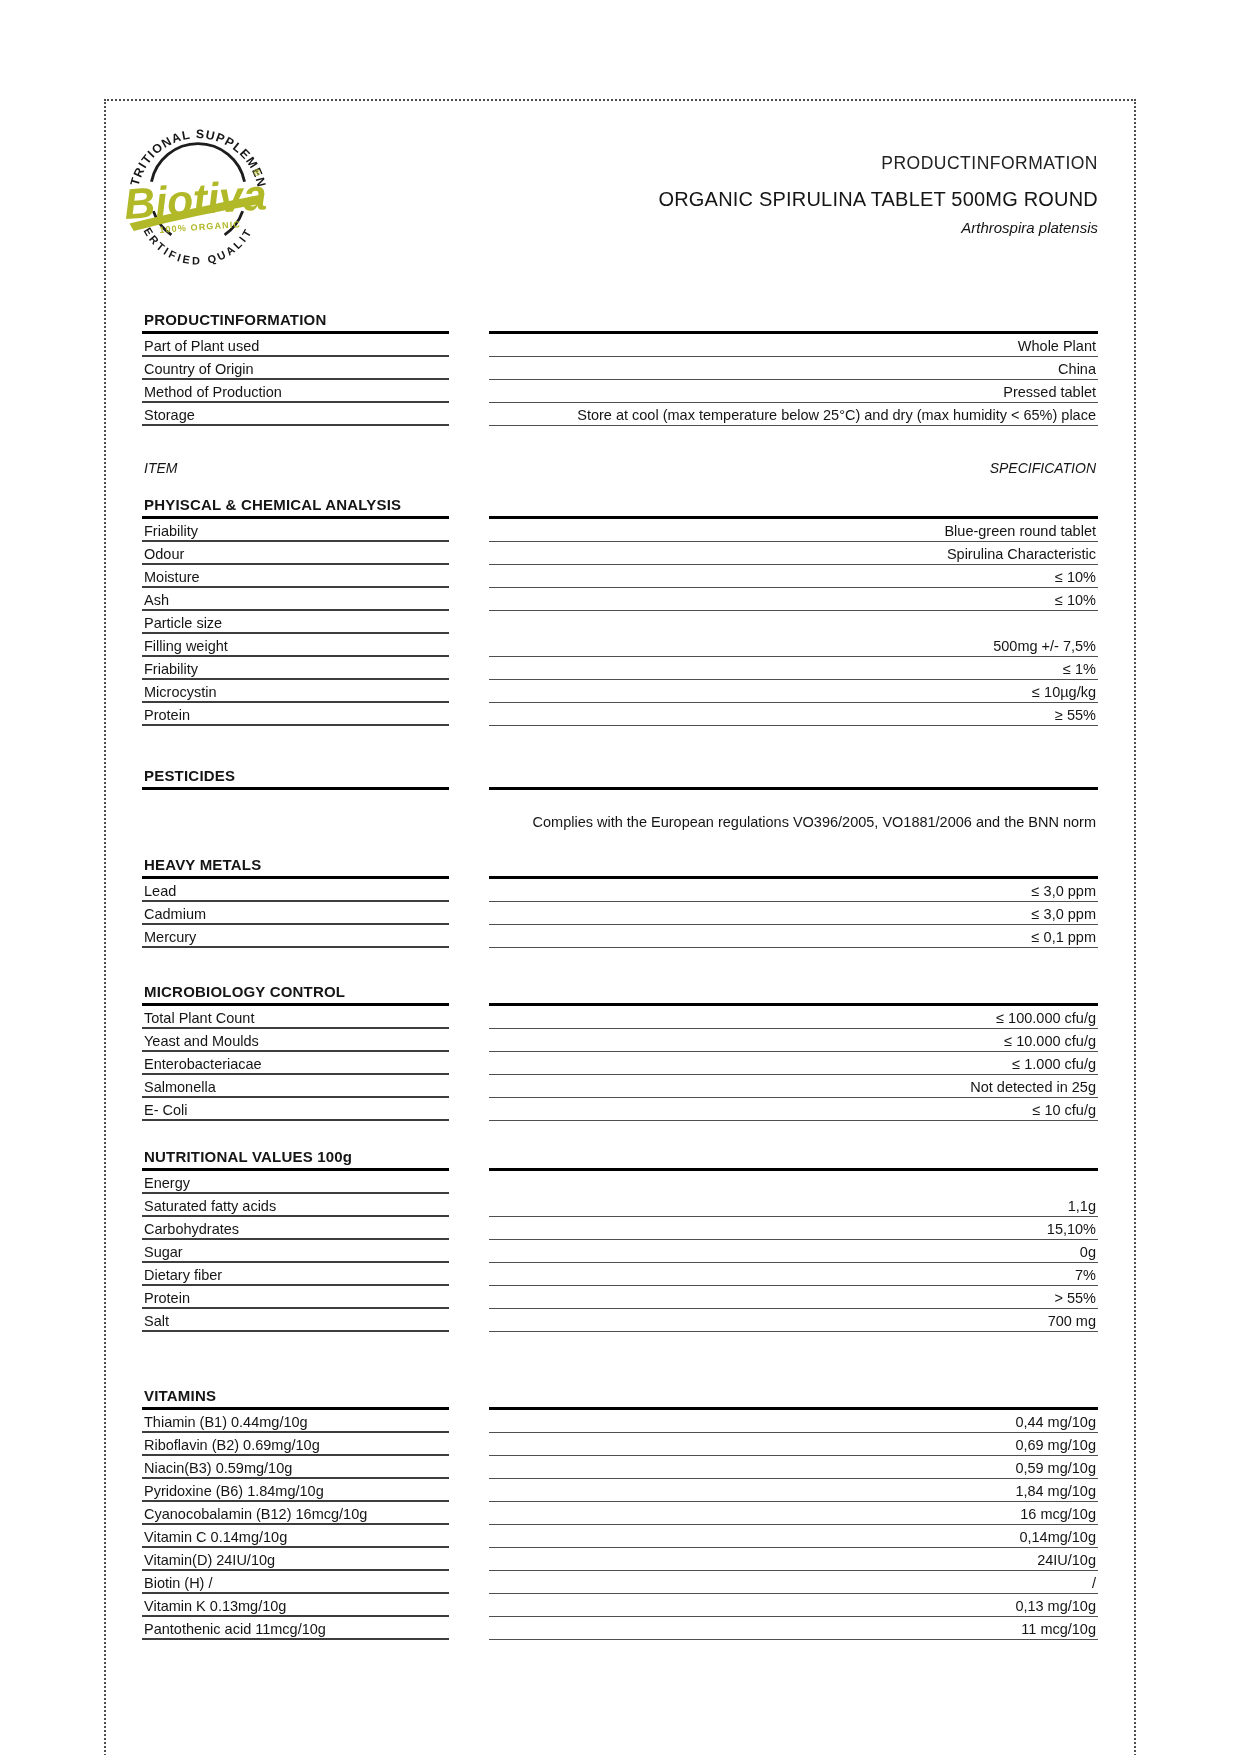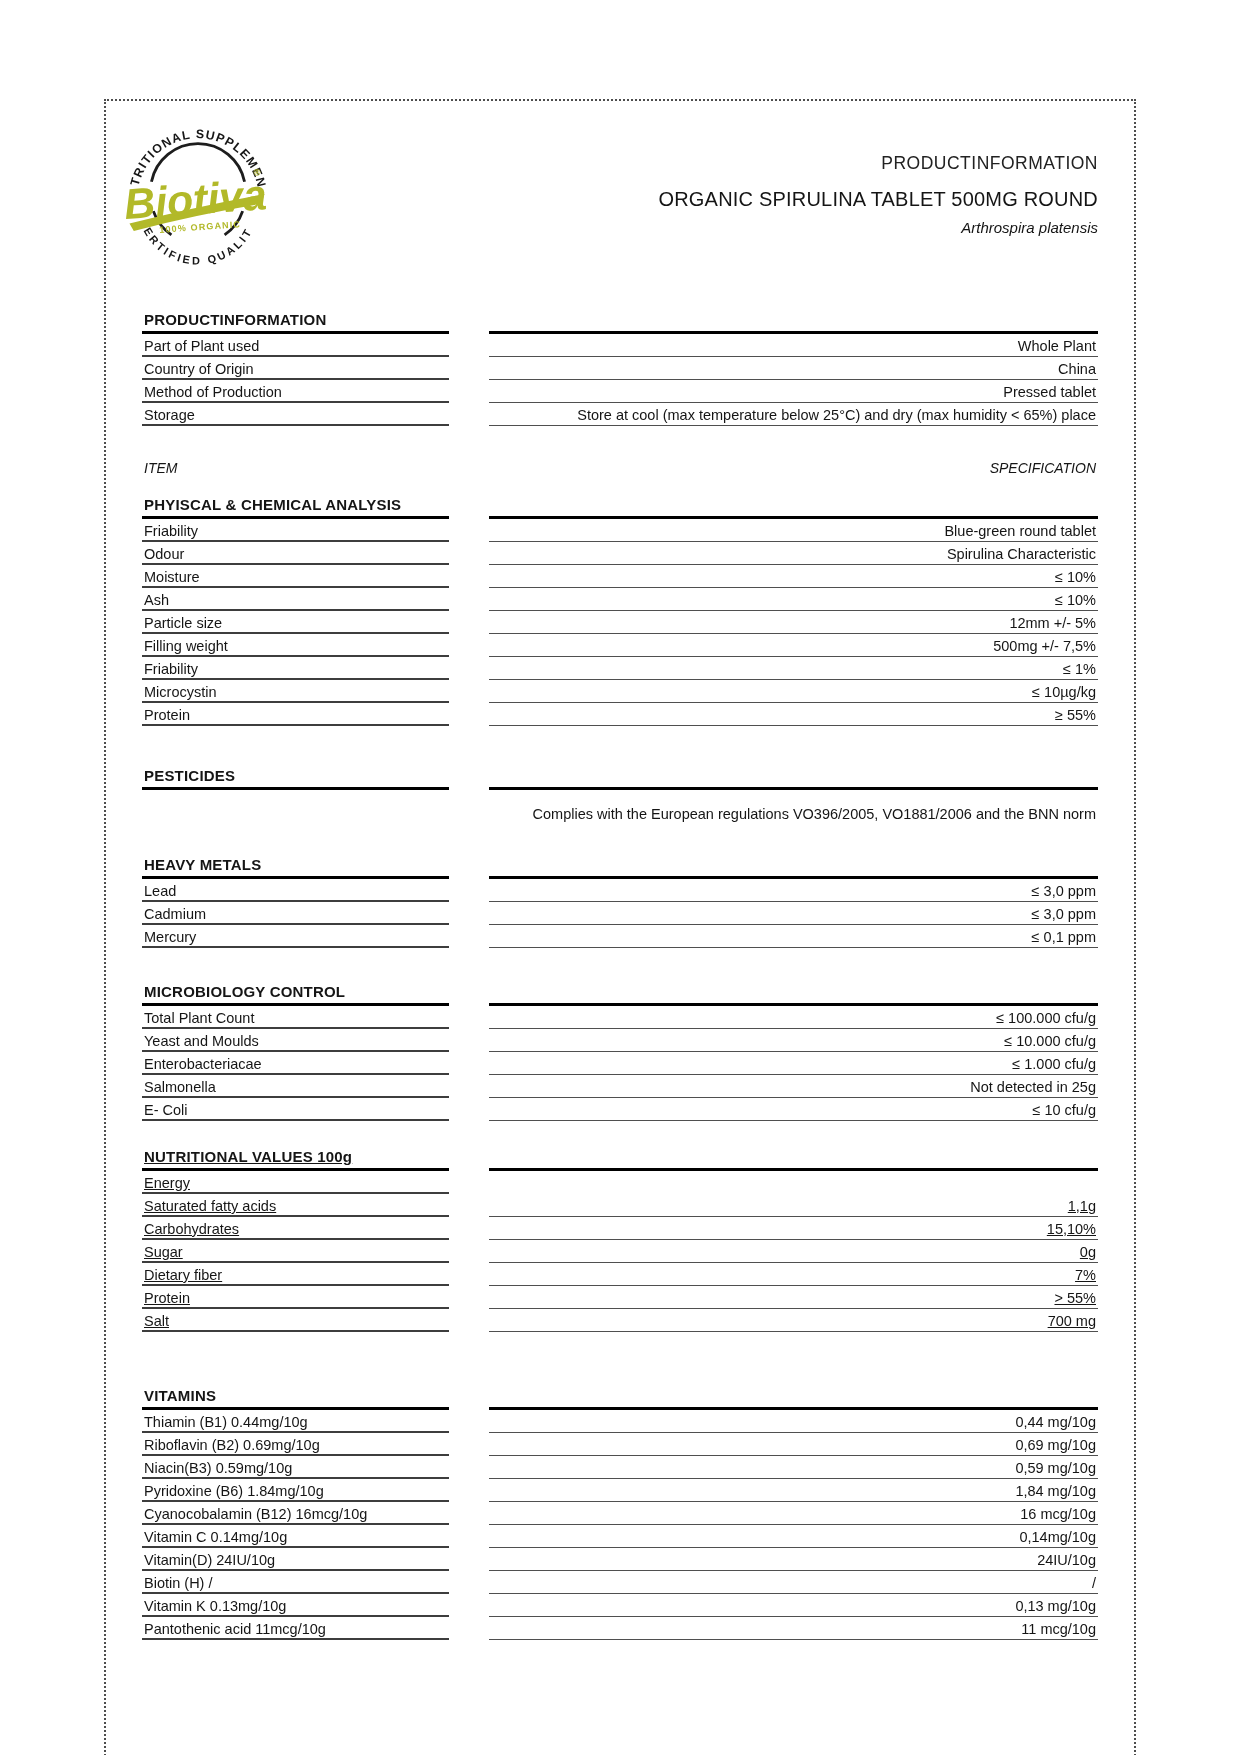--- a/index.html
+++ b/index.html
@@ -18,21 +18,21 @@
   .cell-l{width:307px;height:23px;padding:4px 2px 2px;font-size:14.5px;line-height:16px;
     border-bottom:2px solid #3d3d3d;white-space:nowrap;overflow:visible}
   .cell-gap{width:40px;height:1px}
   .cell-r{flex:1;height:23px;padding:4px 2px 2px;font-size:14.5px;line-height:16px;
     text-align:right;border-bottom:1px solid #4f4f4f;white-space:nowrap}
   .head .cell-l{font-weight:bold;font-size:15px;letter-spacing:.2px;height:26px;
     border-bottom:3px solid #000}
   .head .cell-r{height:26px;border-bottom:3px solid #000}
   .meta .cell-l,.meta .cell-r{border-bottom:none;font-style:italic;font-size:14px}
   .note-row .cell-l{border-bottom:none}
-  .note-row .cell-r{border-bottom:none;padding-top:16px;height:27px}
+  .note-row .cell-r{border-bottom:none;padding-top:24px;height:27px}
 </style>
 </head>
 <body>
 
 <div class="page">
 
   <svg class="logo" viewBox="0 0 170 160">
     <defs>
       <path id="arcTop" d="M 22,73 A 64,64 0 0 1 148,73" fill="none"></path>
       <path id="arcBottom" d="M 26,114 A 64,64 0 0 0 144,114" fill="none"></path>
@@ -117,21 +117,20 @@
           <div class="cell-r">≤ 10%</div>
         </div>
         <div class="row">
           <div class="cell-l">Ash</div>
           <div class="cell-gap"></div>
           <div class="cell-r">≤ 10%</div>
         </div>
         <div class="row">
           <div class="cell-l">Particle size</div>
           <div class="cell-gap"></div>
-          <div class="cell-r">12mm +/- 5%</div>
         </div>
         <div class="row">
           <div class="cell-l">Filling weight</div>
           <div class="cell-gap"></div>
           <div class="cell-r">500mg +/- 7,5%</div>
         </div>
         <div class="row">
           <div class="cell-l">Friability</div>
           <div class="cell-gap"></div>
           <div class="cell-r">≤ 1%</div>
@@ -206,21 +205,21 @@
           <div class="cell-l">Salmonella</div>
           <div class="cell-gap"></div>
           <div class="cell-r">Not detected in 25g</div>
         </div>
         <div class="row">
           <div class="cell-l">E- Coli</div>
           <div class="cell-gap"></div>
           <div class="cell-r">≤ 10 cfu/g</div>
         </div>
       </div>
-      <div class="section" style="margin-top: 24px; text-decoration: underline;">
+      <div class="section" style="margin-top: 24px;">
         <div class="row head">
           <div class="cell-l">NUTRITIONAL VALUES 100g</div>
           <div class="cell-gap"></div>
           <div class="cell-r"></div>
         </div>
         <div class="row">
           <div class="cell-l">Energy</div>
           <div class="cell-gap"></div>
         </div>
         <div class="row">

